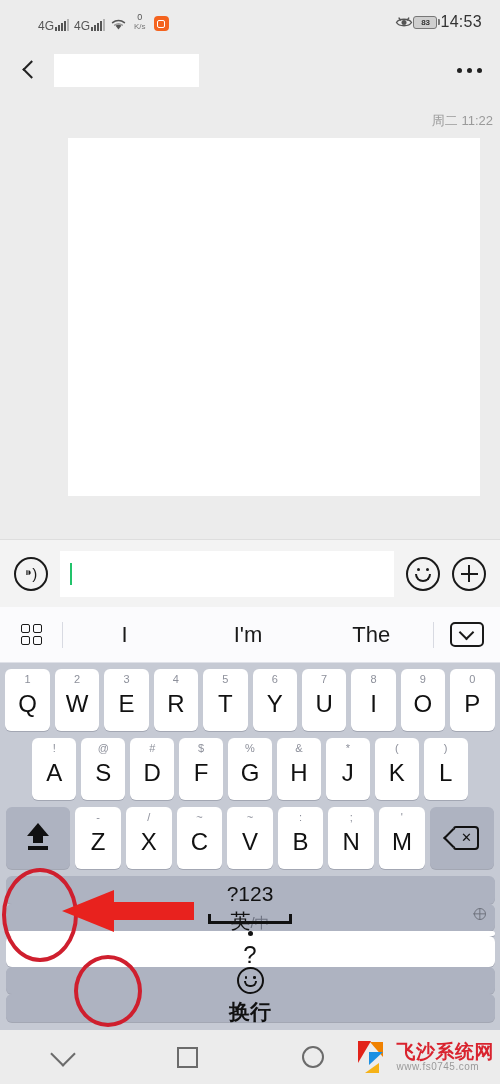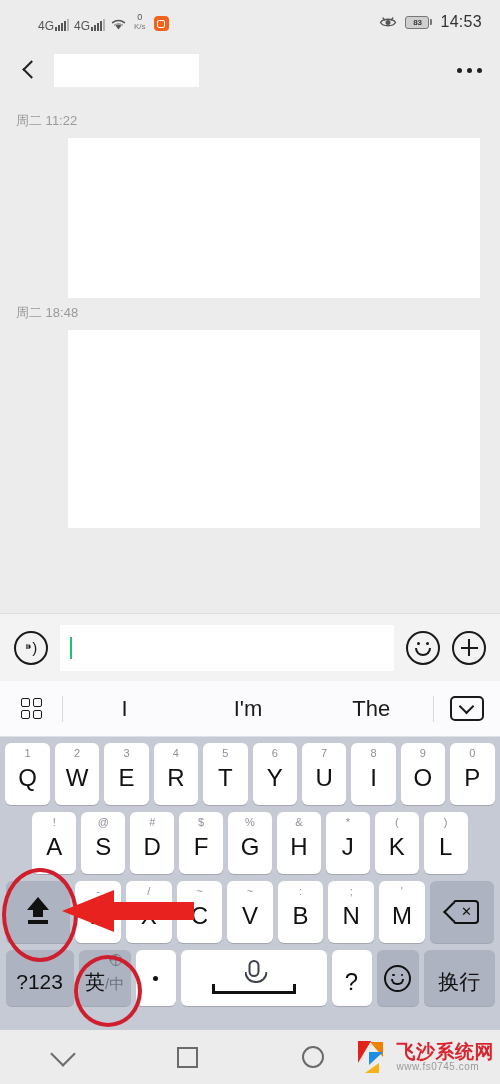--- a/index.html
+++ b/index.html
@@ -18,21 +18,21 @@
 
   
   .status-bar {
     height: 44px; flex: 0 0 44px;
     display: flex; align-items: center;
     padding: 0 18px;
     background: #ececec;
     color: #4a4a4a;
   }
   .status-left { display: flex; align-items: flex-end; gap: 5px; padding-left: 20px; }
-  .status-right { margin-left: auto; display: flex; align-items: center; gap: 8px; }
+  .status-right { margin-left: auto; display: flex; align-items: center; gap: 0; }
   .sig-group { display: flex; align-items: flex-end; gap: 1px; }
   .sig-4g { font-size: 12px; line-height: 8px; color: #555; align-self: flex-start; margin-top: 3px; }
   .bars { display: flex; align-items: flex-end; gap: 1px; height: 12px; }
   .bars i { display: block; width: 2px; background: #555; }
   .bars i:nth-child(1) { height: 4px; }
   .bars i:nth-child(2) { height: 6px; }
   .bars i:nth-child(3) { height: 8px; }
   .bars i:nth-child(4) { height: 10px; }
   .bars i:nth-child(5) { height: 12px; }
   .bars i.dim { background: #b4b4b4; }
@@ -80,21 +80,21 @@
   .more-dots i { width: 5px; height: 5px; border-radius: 50%; background: #222; display: block; }
 
   
   .chat-body {
     flex: 1 1 auto;
     background: #ececec;
     overflow: hidden;
     padding-top: 10px;
   }
   .time-sep {
-    text-align: left; font-size: 13px; color: #9a9a9a; padding: 6px 16px 8px;
+    text-align: right; font-size: 13px; color: #9a9a9a; padding: 6px 7px 8px;
   }
   .msg-redact {
     background: #fff;
     margin: 0 20px 0 68px;
     height: 160px;
   }
   .msg-redact.second { height: 198px; margin: 0 20px 0 68px; }
 
   
   .input-bar {
@@ -155,21 +155,21 @@
   }
 
   
   .keyboard {
     flex: 0 0 auto;
     background: #c6cad4;
     padding: 6px 3px 8px;
     position: relative;
   }
   .krow { display: flex; justify-content: center; margin-bottom: 7px; }
-  .krow:last-child { margin-bottom: 16px; }
+  .krow:last-child { margin-bottom: 0; flex-direction: column; }
   .key {
     background: #fff; border-radius: 6px;
     flex: 1 1 0; margin: 0 2.5px; height: 62px;
     display: flex; flex-direction: column; align-items: center; justify-content: center;
     position: relative; cursor: pointer;
     box-shadow: 0 1px 0 rgba(120,125,140,0.45);
   }
   .key .hint {
     position: absolute; top: 5px; font-size: 11px; color: #8d909b; line-height: 1;
   }
@@ -177,21 +177,21 @@
   .key.mod { background: #aeb3c1; }
   .key.flex-shift { flex: 1.42 1 0; }
   .key.flex-del { flex: 1.42 1 0; }
   .key.r2pad { flex: 0.5 1 0; background: transparent; box-shadow: none; cursor: default; }
   .key.num123 { flex: 1.45 1 0; }
   .key.lang { flex: 1.1 1 0; }
   .key.dot { flex: 0.85 1 0; }
   .key.space { flex: 3.1 1 0; }
   .key.qmark { flex: 0.85 1 0; }
   .key.emo { flex: 0.9 1 0; }
-  .key.enter { flex: 1.5 1 0; }
+  .key.enter { flex: 1.5 1 0; font-weight: bold; }
   .krow.bottom .key { height: 56px; }
   .num123 .lbl, .enter .lbl { font-size: 21px; }
   .lang .lbl { font-size: 20px; }
   .lang .sub { font-size: 15px; color: #6d7280; }
   .globe {
     position: absolute; top: 4px; right: 9px; width: 12px; height: 12px;
     border: 1.3px solid #70747f; border-radius: 50%;
   }
   .globe::before {
     content: ""; position: absolute; left: 50%; top: -1.3px; width: 1.3px; height: 12px;
@@ -371,21 +371,20 @@
     <div class="more-dots">
         <i></i>
         <i></i>
         <i></i>
       </div>
   </div>
 
   <div class="chat-body">
     <div class="time-sep">周二 11:22</div>
     <div class="msg-redact"></div>
-    <div class="time-sep">周二 18:48</div>
     <div class="msg-redact second"></div>
   </div>
 
   <div class="input-bar">
     <div class="circle-icon">
       <span class="voice-glyph">⁍)</span>
     </div>
     <div class="text-field">
       <div class="caret"></div>
     </div>

